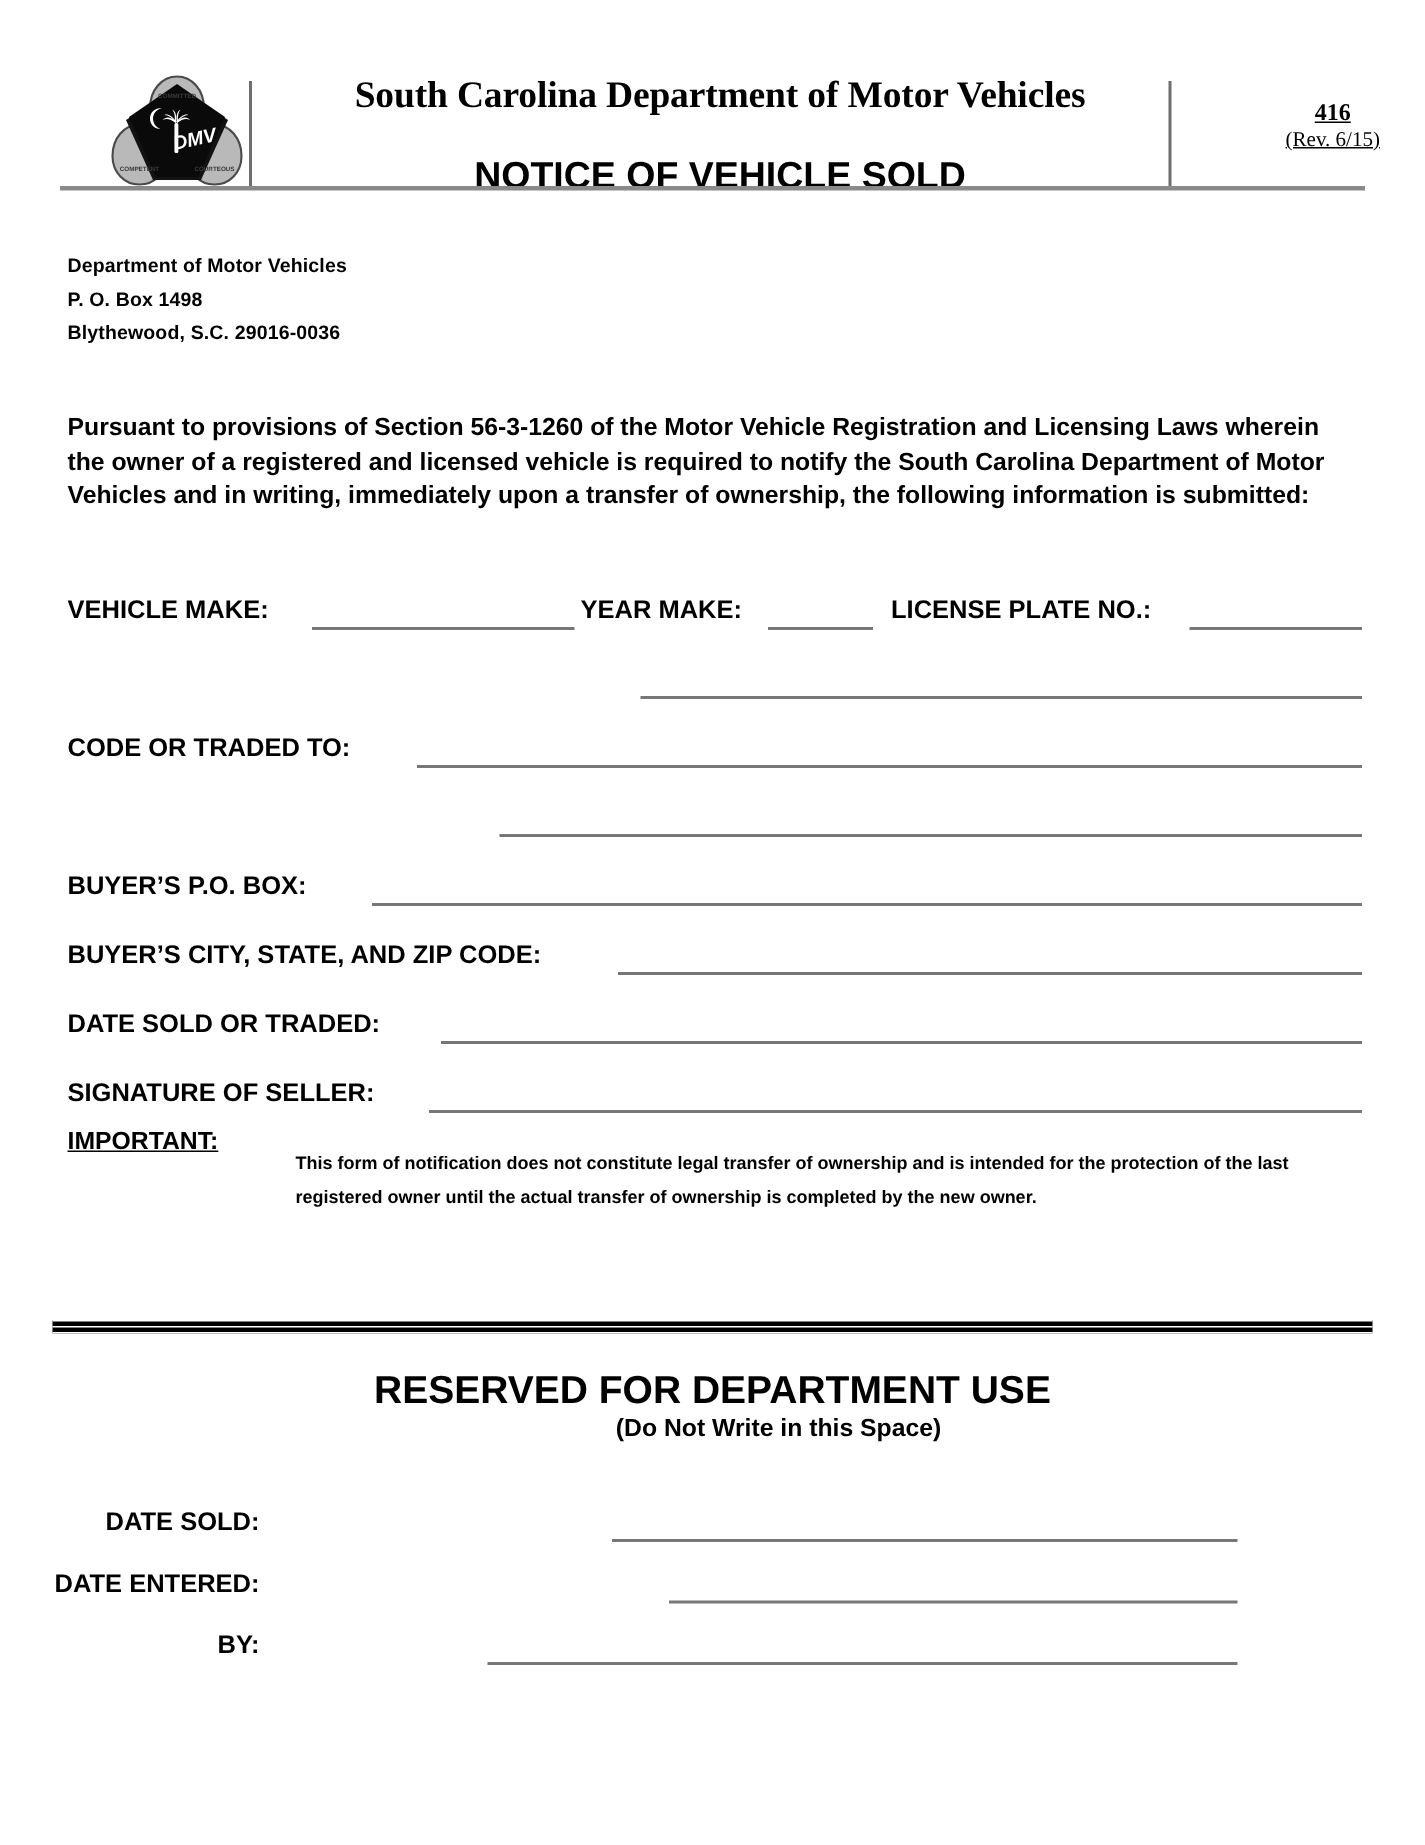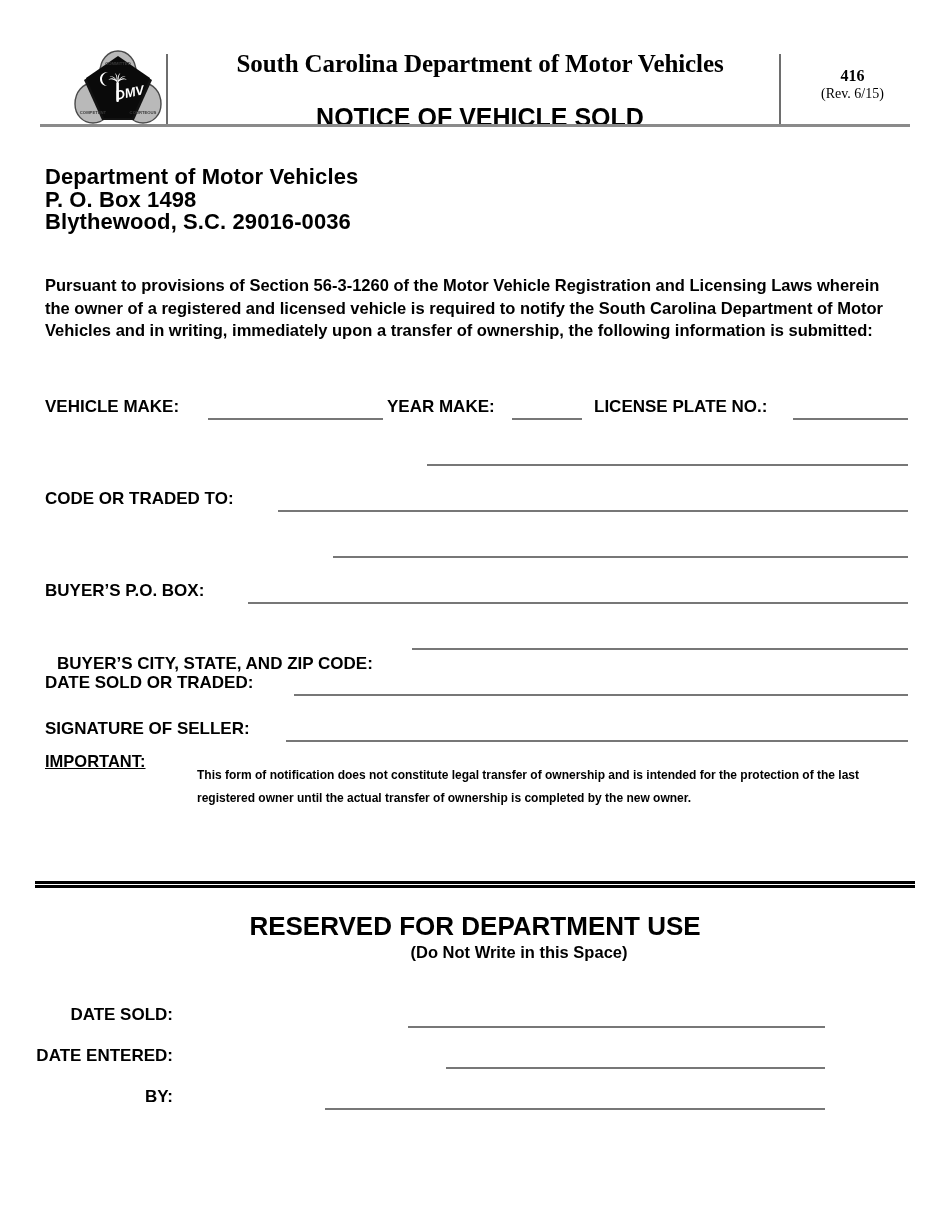--- a/index.html
+++ b/index.html
@@ -65,25 +65,26 @@
     font-family: "Liberation Sans", sans-serif;
     font-weight: bold;
     font-size: 25px;
     line-height: 34px;
     margin-top: 20px;
     white-space: nowrap;
   }
 
   .formno-block {
     position: absolute;
-    left: 755px;
+    left: 791px;
     top: 18px;
     width: 115px;
     text-align: center;
     font-family: "Liberation Serif", serif;
+    text-decoration: underline;
   }
   .formno-num {
     font-weight: bold;
     font-size: 16px;
     line-height: 19px;
   }
   .formno-rev {
     font-size: 14px;
     line-height: 18px;
   }
@@ -96,21 +97,21 @@
     height: 3px;
     background: #8a8a8a;
   }
 
   
   .address {
     position: absolute;
     left: 45px;
     top: 166px;
     font-weight: bold;
-    font-size: 22px;
+    font-size: 13px;
     line-height: 22.5px;
     letter-spacing: 0.1px;
   }
 
   
   .pursuant {
     position: absolute;
     left: 45px;
     top: 274px;
     width: 850px;
@@ -336,21 +337,21 @@
     <div class="frow">
       <div class="fline" style="left:288px; width:575px;"></div>
     </div>
 
     <div class="frow">
       <div class="flabel" style="left:0;">BUYER’S P.O. BOX:</div>
       <div class="fline" style="left:203px; width:660px;"></div>
     </div>
 
     <div class="frow">
-      <div class="flabel" style="left:12px;margin-top:27px;">BUYER’S CITY, STATE, AND ZIP CODE:</div>
+      <div class="flabel" style="left:0;">BUYER’S CITY, STATE, AND ZIP CODE:</div>
       <div class="fline" style="left:367px; width:496px;"></div>
     </div>
 
     <div class="frow">
       <div class="flabel" style="left:0;">DATE SOLD OR TRADED:</div>
       <div class="fline" style="left:249px; width:614px;"></div>
     </div>
 
     <div class="frow">
       <div class="flabel" style="left:0;">SIGNATURE OF SELLER:</div>

